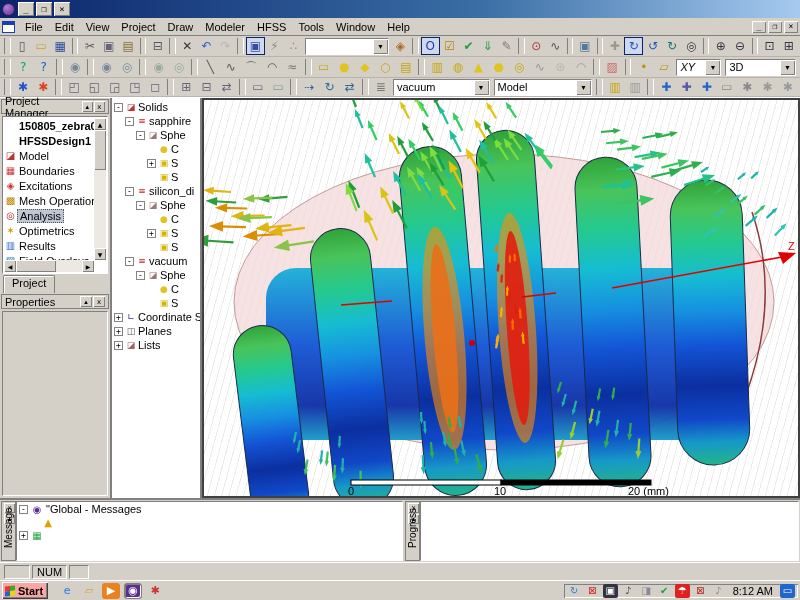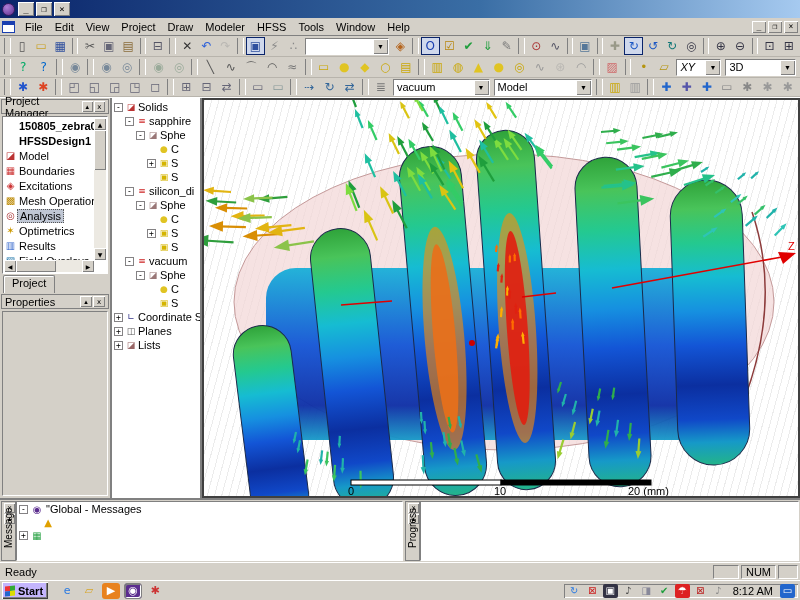--- a/index.html
+++ b/index.html
@@ -92,21 +92,21 @@
   .msg-text { padding-left:2px; }
 
   
   .statusbar { height:18px; flex:0 0 auto; background:#d4d0c8; border-top:1px solid #fff; display:flex; align-items:center; padding:0 2px; }
   .statusbar .ready { padding-left:3px; flex:1; }
   .scell { height:14px; border:1px solid; border-color:#808080 #fff #fff #808080; margin-left:2px; padding:0 4px; display:flex; align-items:center; }
   .scell.e1 { width:26px; } .scell.e2 { width:20px; }
 
   
   .taskbar { height:20px; flex:0 0 auto; background:#d4d0c8; border-top:1px solid #fff; display:flex; align-items:center; padding:0 2px; }
-  .startbtn { height:17px; display:flex; align-items:center; gap:3px; padding:0 5px 0 3px; background:#c4b5fd; box-shadow:inset 1px 1px 0 #fff, inset -1px -1px 0 #404040, inset -2px -2px 0 #808080; font-weight:bold; font-size:11px; }
+  .startbtn { height:17px; display:flex; align-items:center; gap:3px; padding:0 5px 0 3px; background:#fca5a5; box-shadow:inset 1px 1px 0 #fff, inset -1px -1px 0 #404040, inset -2px -2px 0 #808080; font-weight:bold; font-size:11px; }
   .flag { width:10px; height:10px; display:grid; grid-template-columns:5px 5px; grid-template-rows:5px 5px; transform:skewY(-6deg); }
   .flag i:nth-child(1){background:#e33;} .flag i:nth-child(2){background:#3a3;} .flag i:nth-child(3){background:#26c;} .flag i:nth-child(4){background:#dd0;}
   .ql { display:flex; align-items:center; gap:4px; margin-left:10px; }
   .qlicon { width:18px; height:16px; display:flex; align-items:center; justify-content:center; font-family:"DejaVu Sans",sans-serif; font-size:11px; }
   .qlicon.pressed { background:#fff; box-shadow:inset 1px 1px 0 #808080, inset -1px -1px 0 #fff; border:1px solid #808080; }
   .tray { margin-left:auto; display:flex; align-items:center; gap:3px; padding:0 3px; }
   .trayicon { width:15px; height:14px; display:flex; align-items:center; justify-content:center; font-family:"DejaVu Sans",sans-serif; font-size:10px; border-radius:2px; }
   .time { padding:0 4px; font-size:11px; }
 </style>
 </head>
@@ -822,21 +822,20 @@
       <div class="dstrip">
         <span class="pbtn x">x</span>
         <span class="pbtn up">▴</span>
         <span class="vlabel">Progress</span>
       </div>
       <div class="dbody"></div>
     </div>
   </div>
 
   <div class="statusbar">
-    <span class="ready">Ready</span>
     <span class="scell e1"></span>
     <span class="scell">NUM</span>
     <span class="scell e2"></span>
   </div>
 
   <div class="taskbar">
     <div class="startbtn">
       <span class="flag">
           <i></i>
           <i></i>

